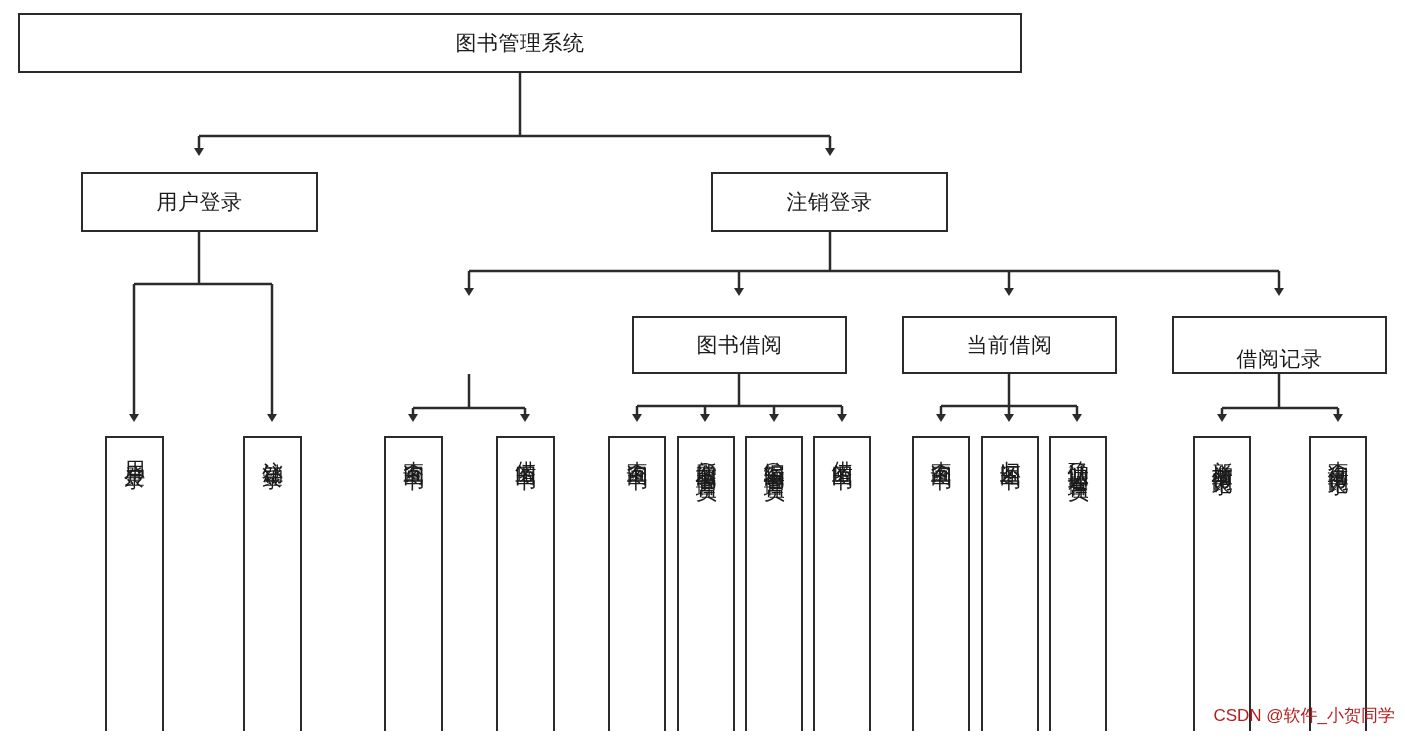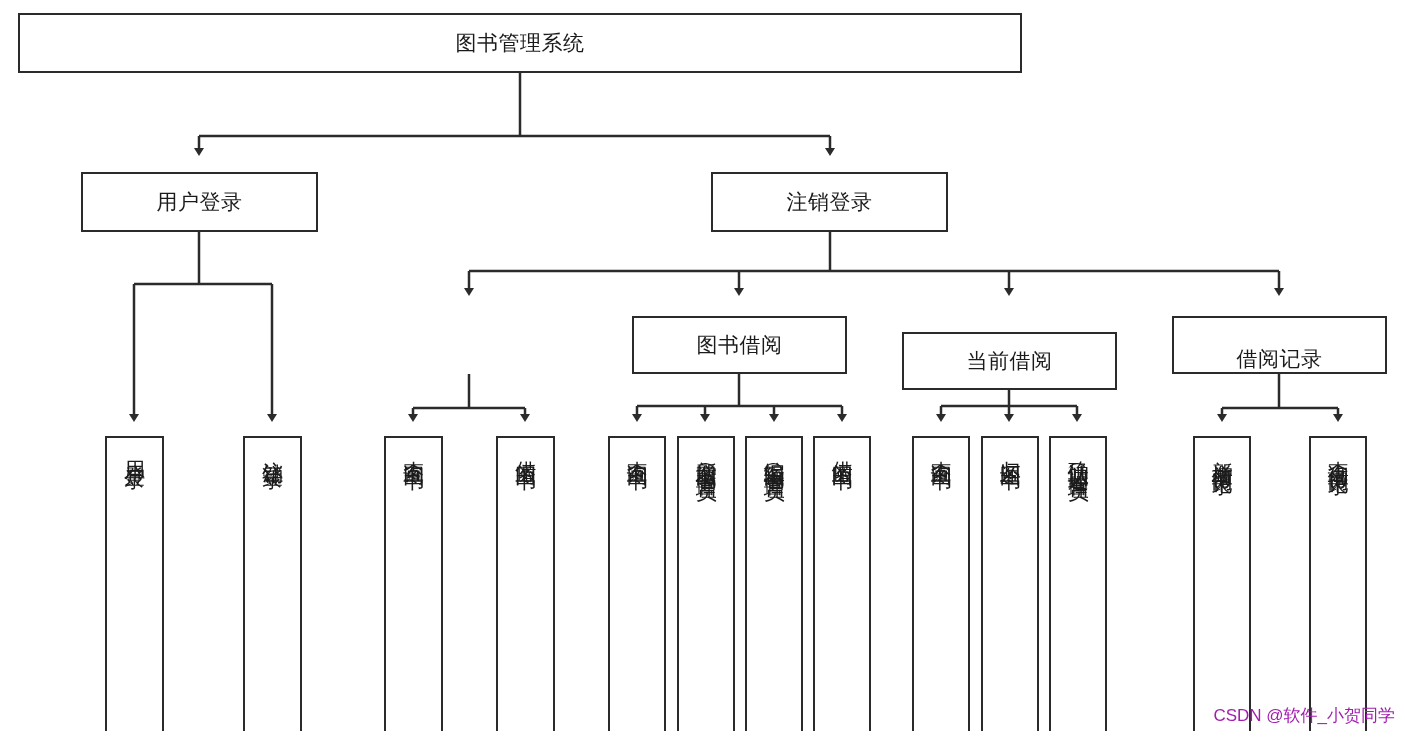--- a/index.html
+++ b/index.html
@@ -52,21 +52,21 @@
     text-orientation: upright;
     white-space: nowrap;
     letter-spacing: 3px;
     font-size: 21px;
   }
   .watermark {
     position: absolute;
     right: 10px;
     bottom: 4px;
     font-size: 17px;
-    color: #a21caf;
+    color: #b91c1c;
     white-space: nowrap;
     pointer-events: none;
   }
 </style>
 </head>
 <body>
 
 <div id="canvas">
 
   <svg id="diagram-svg" viewBox="0 0 1405 747" xmlns="http://www.w3.org/2000/svg">
@@ -129,21 +129,21 @@
 
   <div class="node-box" style="left:711px; top:172px; width:237px; height:60px;">
     <span class="node-label">注销登录</span>
   </div>
 
 
   <div class="node-box" style="left:632px; top:316px; width:215px; height:58px;">
     <span class="node-label">图书借阅</span>
   </div>
 
-  <div class="node-box" style="left:902px; top:332px; width:215px; height:58px;">
+  <div class="node-box" style="left:902px; top:316px; width:215px; height:58px;">
     <span class="node-label">当前借阅</span>
   </div>
 
   <div class="node-box" style="left:1172px; top:316px; width:215px; height:58px;align-items:flex-end;">
     <span class="node-label">借阅记录</span>
   </div>
 
   <div class="node-box vertical" style="left:105px; top:436px; width:59px; height:299px;">
     <span class="node-label">用户登录</span>
   </div>

